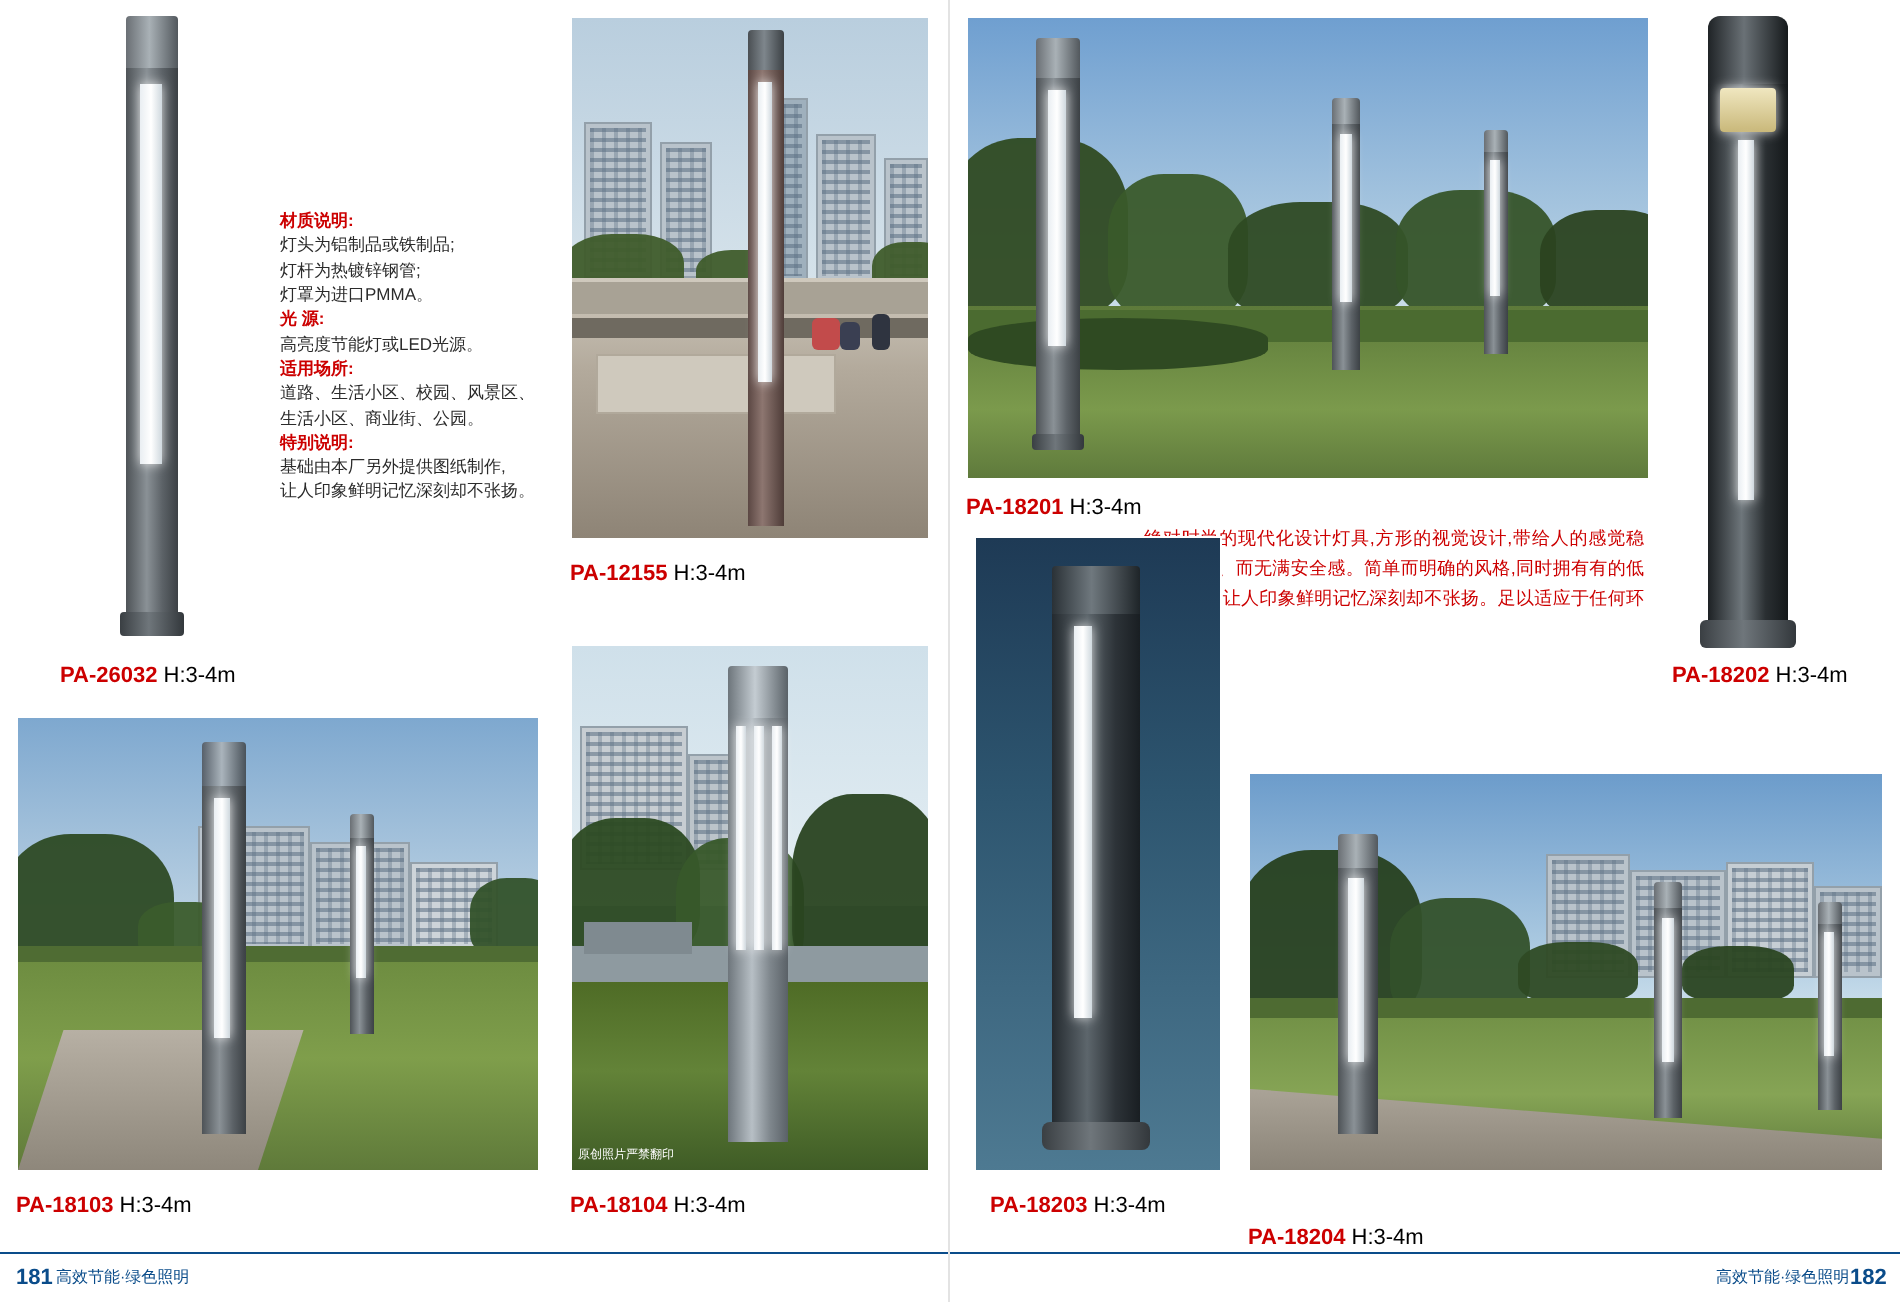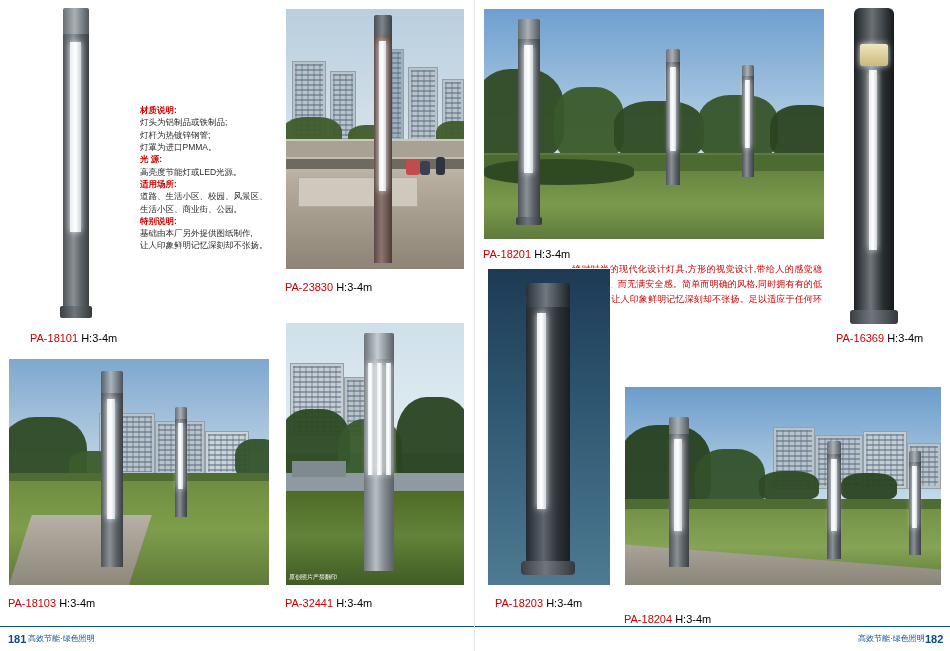--- a/index.html
+++ b/index.html
@@ -71,21 +71,21 @@
     border-radius:2px;
   }
 
   
   .caption {
     position:absolute;
     font-size:11px;
     color:#000;
     white-space:nowrap;
   }
-  .caption .code { color:#cc0000; font-weight:normal; }
+  .caption .code { color:#cc0000; font-weight:bold; }
 
   
   .spec {
     position:absolute;
     font-size:8.5px;
     line-height:1.45;
     color:#2b2b2b;
     width:150px;
   }
   .spec .hd { color:#cc0000; font-weight:bold; }
@@ -123,21 +123,21 @@
 
 <div class="page">
 
   <div class="lamp" style="left:63px; top:8px; width:26px; height:310px;">
     <div class="cap" style="height:26px;"></div>
     <div class="pole" style="top:26px; height:284px;"></div>
     <div class="lit" style="left:7px; width:11px; top:34px; height:190px;"></div>
     <div class="base" style="left:-3px; width:32px; height:12px;"></div>
   </div>
   <div class="caption" style="left:30px; top:332px;">
-    <span class="code">PA-18101</span>
+    <span class="code">PA-26032</span>
     <span>H:3-4m</span>
   </div>
 
   <div class="spec" style="left:140px; top:104px;">
     <span class="hd ln">材质说明:</span>
     <span class="ln">灯头为铝制品或铁制品;</span>
     <span class="ln">灯杆为热镀锌钢管;</span>
     <span class="ln">灯罩为进口PMMA。</span>
     <span class="hd ln">光   源:</span>
     <span class="ln">高亮度节能灯或LED光源。</span>
@@ -167,21 +167,21 @@
     <div style="position:absolute; left:134px; top:152px; width:10px; height:14px; background:#3a3f52; border-radius:3px;"></div>
     <div style="position:absolute; left:150px; top:148px; width:9px; height:18px; background:#2f3440; border-radius:3px;"></div>
 
     <div class="lamp" style="left:88px; top:6px; width:18px; height:248px;">
       <div class="cap" style="height:20px; background:linear-gradient(90deg,#4a4f53,#7e868c 45%,#3c4145);"></div>
       <div class="pole" style="top:20px; height:228px; background:linear-gradient(90deg,#5b4743,#8d7670 40%,#4e3c38);"></div>
       <div class="lit" style="left:5px; width:7px; top:26px; height:150px;"></div>
     </div>
   </div>
   <div class="caption" style="left:285px; top:281px;">
-    <span class="code">PA-23830</span>
+    <span class="code">PA-12155</span>
     <span>H:3-4m</span>
   </div>
 
   <div class="photo" style="left:483px; top:8px; width:342px; height:232px;">
     <div class="sky" style="height:150px; background:linear-gradient(#6f9fd0,#aac8e0 70%,#cfe0ea);"></div>
     <div class="trees" style="left:-10px; top:60px; width:90px; height:90px; background:#2f4a22;"></div>
     <div class="trees" style="left:70px; top:78px; width:70px; height:72px; background:#3a5a2a;"></div>
     <div class="trees" style="left:130px; top:92px; width:90px; height:58px; background:#2e4a23;"></div>
     <div class="trees" style="left:214px; top:86px; width:80px; height:64px; background:#365429;"></div>
     <div class="trees" style="left:286px; top:96px; width:70px; height:54px; background:#2b4320;"></div>
@@ -212,21 +212,21 @@
   </div>
 
   <div class="lamp" style="left:854px; top:8px; width:40px; height:316px;">
     <div class="cap" style="height:34px; border-radius:6px 6px 0 0; background:linear-gradient(90deg,#1f2326,#6a7176 45%,#15191b);"></div>
     <div class="pole" style="top:34px; height:282px; background:linear-gradient(90deg,#1d2124,#6e767b 42%,#2a2f32 72%,#14181a);"></div>
     <div class="lit" style="left:6px; width:28px; top:36px; height:22px; background:linear-gradient(#f0e7c0,#c9b87a); border-radius:2px;"></div>
     <div class="lit" style="left:15px; width:8px; top:62px; height:180px;"></div>
     <div class="base" style="left:-4px; width:48px; height:14px; border-radius:3px;"></div>
   </div>
   <div class="caption" style="left:836px; top:332px;">
-    <span class="code">PA-16369</span>
+    <span class="code">PA-18202</span>
     <span>H:3-4m</span>
   </div>
 
   <div class="blurb" style="left:572px; top:262px;">绝对时尚的现代化设计灯具,方形的视觉设计,带给人的感觉稳固、率性、而无满安全感。简单而明确的风格,同时拥有有的低调的特性,让人印象鲜明记忆深刻却不张扬。足以适应于任何环境。</div>
 
   <div class="photo" style="left:8px; top:358px; width:262px; height:228px;">
     <div class="sky" style="height:130px; background:linear-gradient(#7ea8cf,#b9d0e2 75%,#d6e3ec);"></div>
     <div class="bldg" style="left:90px; top:54px; width:56px; height:62px;"></div>
     <div class="bldg" style="left:146px; top:62px; width:50px; height:54px;"></div>
     <div class="bldg" style="left:196px; top:72px; width:44px; height:44px; background:#cdd4d9;"></div>
@@ -267,21 +267,21 @@
     <div class="lamp" style="left:78px; top:10px; width:30px; height:238px;">
       <div class="cap" style="height:26px; background:linear-gradient(90deg,#6d757b,#c4ccd2 45%,#5a6268);"></div>
       <div class="pole" style="top:26px; height:212px; background:linear-gradient(90deg,#6e767c,#b7bfc5 40%,#7f878d 70%,#5a6167);"></div>
       <div class="lit" style="left:4px; width:5px; top:30px; height:112px;"></div>
       <div class="lit" style="left:13px; width:5px; top:30px; height:112px;"></div>
       <div class="lit" style="left:22px; width:5px; top:30px; height:112px;"></div>
     </div>
     <div style="position:absolute; left:3px; bottom:3px; font-size:6px; color:#ffffff;">原创照片严禁翻印</div>
   </div>
   <div class="caption" style="left:285px; top:597px;">
-    <span class="code">PA-32441</span>
+    <span class="code">PA-18104</span>
     <span>H:3-4m</span>
   </div>
 
   <div class="photo" style="left:487px; top:268px; width:124px; height:318px;">
     <div class="sky" style="height:318px; background:linear-gradient(#1e3a55 0%, #2d556f 40%, #4e7a92 100%);"></div>
     <div class="lamp" style="left:38px; top:14px; width:44px; height:292px;">
       <div class="cap" style="height:24px; background:linear-gradient(90deg,#2a3136,#6f787e 45%,#1e2428);"></div>
       <div class="pole" style="top:24px; height:268px; background:linear-gradient(90deg,#242a2f,#5d666c 40%,#2d3338 72%,#191e22);"></div>
       <div class="lit" style="left:11px; width:9px; top:30px; height:196px;"></div>
       <div class="base" style="left:-5px; width:54px; height:14px; border-radius:4px;"></div>

